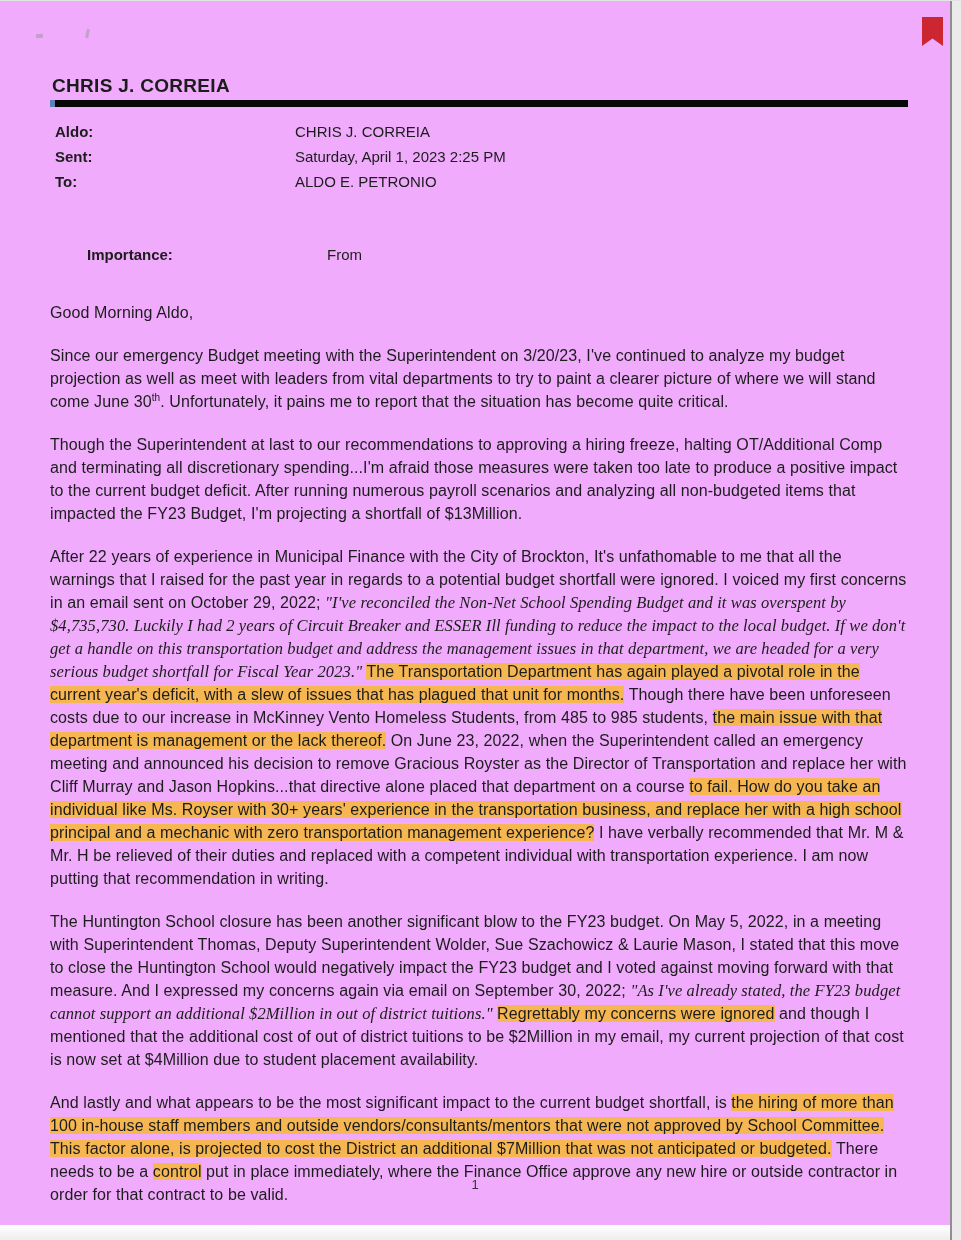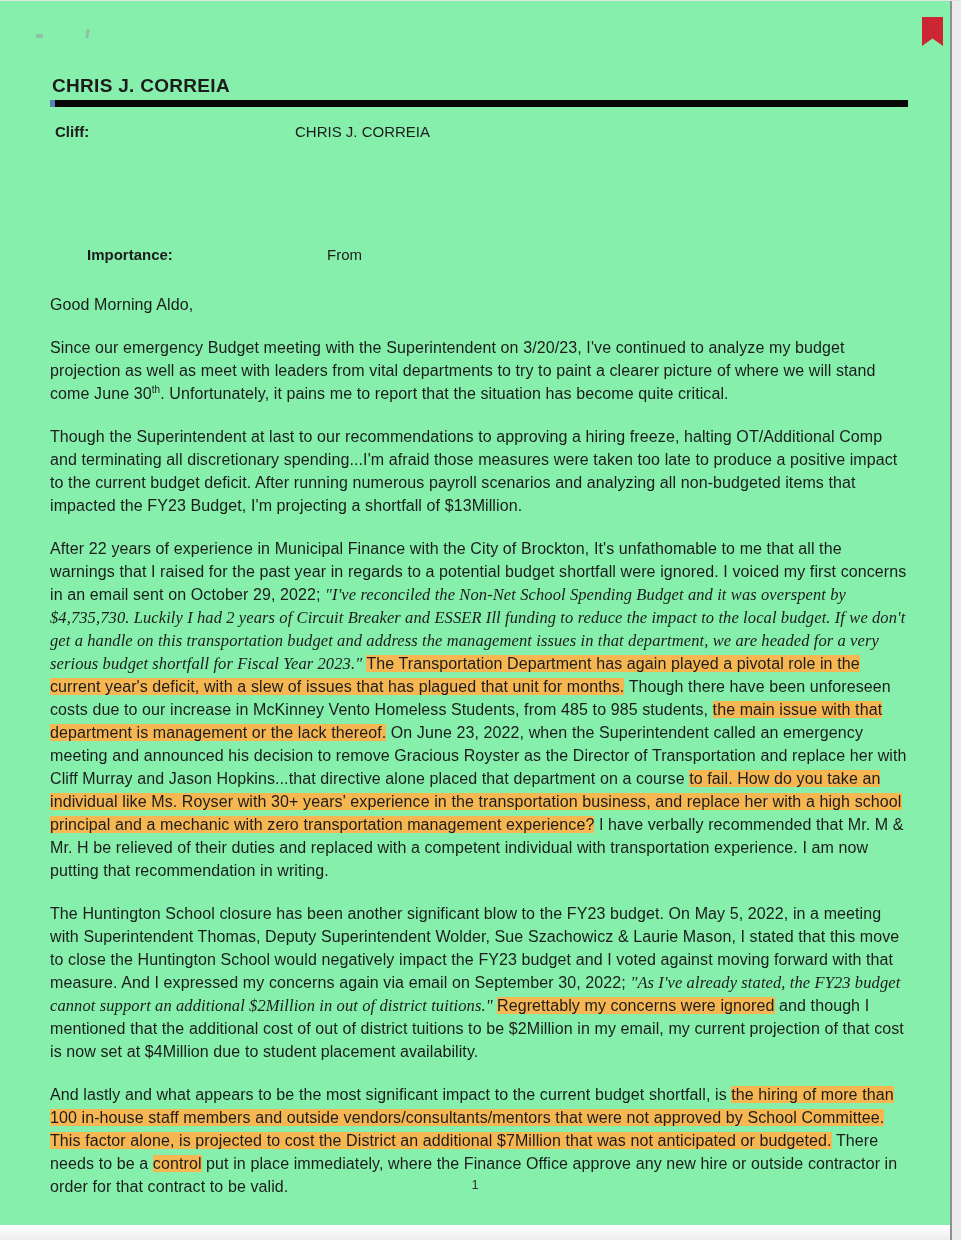--- a/index.html
+++ b/index.html
@@ -1,18 +1,18 @@
 <!DOCTYPE html>
 <html><head>
 <meta charset="utf-8">
 <style>
   html,body { margin:0; padding:0; background:#ffffff; }
   .canvas {
     position:relative; width:961px; height:1240px; overflow:hidden;
-    background:#86efac; color:#1c1c1c;
+    background:#f0abfc; color:#1c1c1c;
     font-family:"Liberation Sans", sans-serif;
     border-top:1px solid #e3e3e3; box-sizing:border-box;
   }
   .edge-right {
     position:absolute; top:0; right:0; width:9px; height:100%;
     background:#ebebeb; border-left:2px solid #8f8f8f;
   }
   .edge-bottom {
     position:absolute; left:0; bottom:0; width:950px; height:15px;
     background:linear-gradient(#ffffff, #ededed);
@@ -30,21 +30,21 @@
   }
   .rule { position:absolute; left:50px; top:99px; width:858px; height:7px; background:#070707; }
   .rule-tip { position:absolute; left:0; top:0; width:5px; height:7px; background:#5b82b5; display:block; }
   .meta { position:absolute; left:55px; top:122px; font-size:15px; }
   .meta-row { display:flex; height:25px; align-items:flex-start; }
   .meta-label { width:240px; font-weight:bold; }
   .meta-row:nth-child(4) .meta-label { font-family:"Liberation Serif", serif; }
   .importance { position:absolute; left:55px; top:245px; font-size:15px; display:flex; }
   .importance .meta-label { width:240px; }
   .email-body {
-    position:absolute; left:50px; top:292px; width:858px;
+    position:absolute; left:50px; top:300px; width:858px;
     font-size:16px; line-height:23px; letter-spacing:.1px;
   }
   .email-body p { margin:0 0 20px 0; }
   .email-body p.greeting { margin-bottom:20px; }
   .q { font-family:"Liberation Serif", serif; font-style:italic; font-size:16.5px; }
   .hl { background:#f6b753; }
   sup { font-size:10px; line-height:0; }
   .footer-num {
     position:absolute; left:0; top:1176px; width:950px;
     text-align:center; font-size:13px; color:#333;
@@ -60,22 +60,30 @@
 
   <span class="bookmark" style="background: rgb(205, 38, 51);"></span>
 
   <h1 class="doc-title">CHRIS J. CORREIA</h1>
   <div class="rule">
       <span class="rule-tip"></span>
     </div>
 
   <div class="meta">
     <div class="meta-row">
-      <span class="meta-label">Cliff:</span>
+      <span class="meta-label">Aldo:</span>
       <span class="meta-value">CHRIS J. CORREIA</span>
+    </div>
+    <div class="meta-row">
+      <span class="meta-label">Sent:</span>
+      <span class="meta-value">Saturday, April 1, 2023 2:25 PM</span>
+    </div>
+    <div class="meta-row">
+      <span class="meta-label">To:</span>
+      <span class="meta-value">ALDO E. PETRONIO</span>
     </div>
   </div>
 
   <div class="importance">
     <span class="meta-label" style="font-weight:bold;margin-left:32px;">Importance:</span>
     <span class="meta-value">From</span>
   </div>
 
   <div class="email-body">
     <p class="greeting">Good Morning Aldo,</p>

